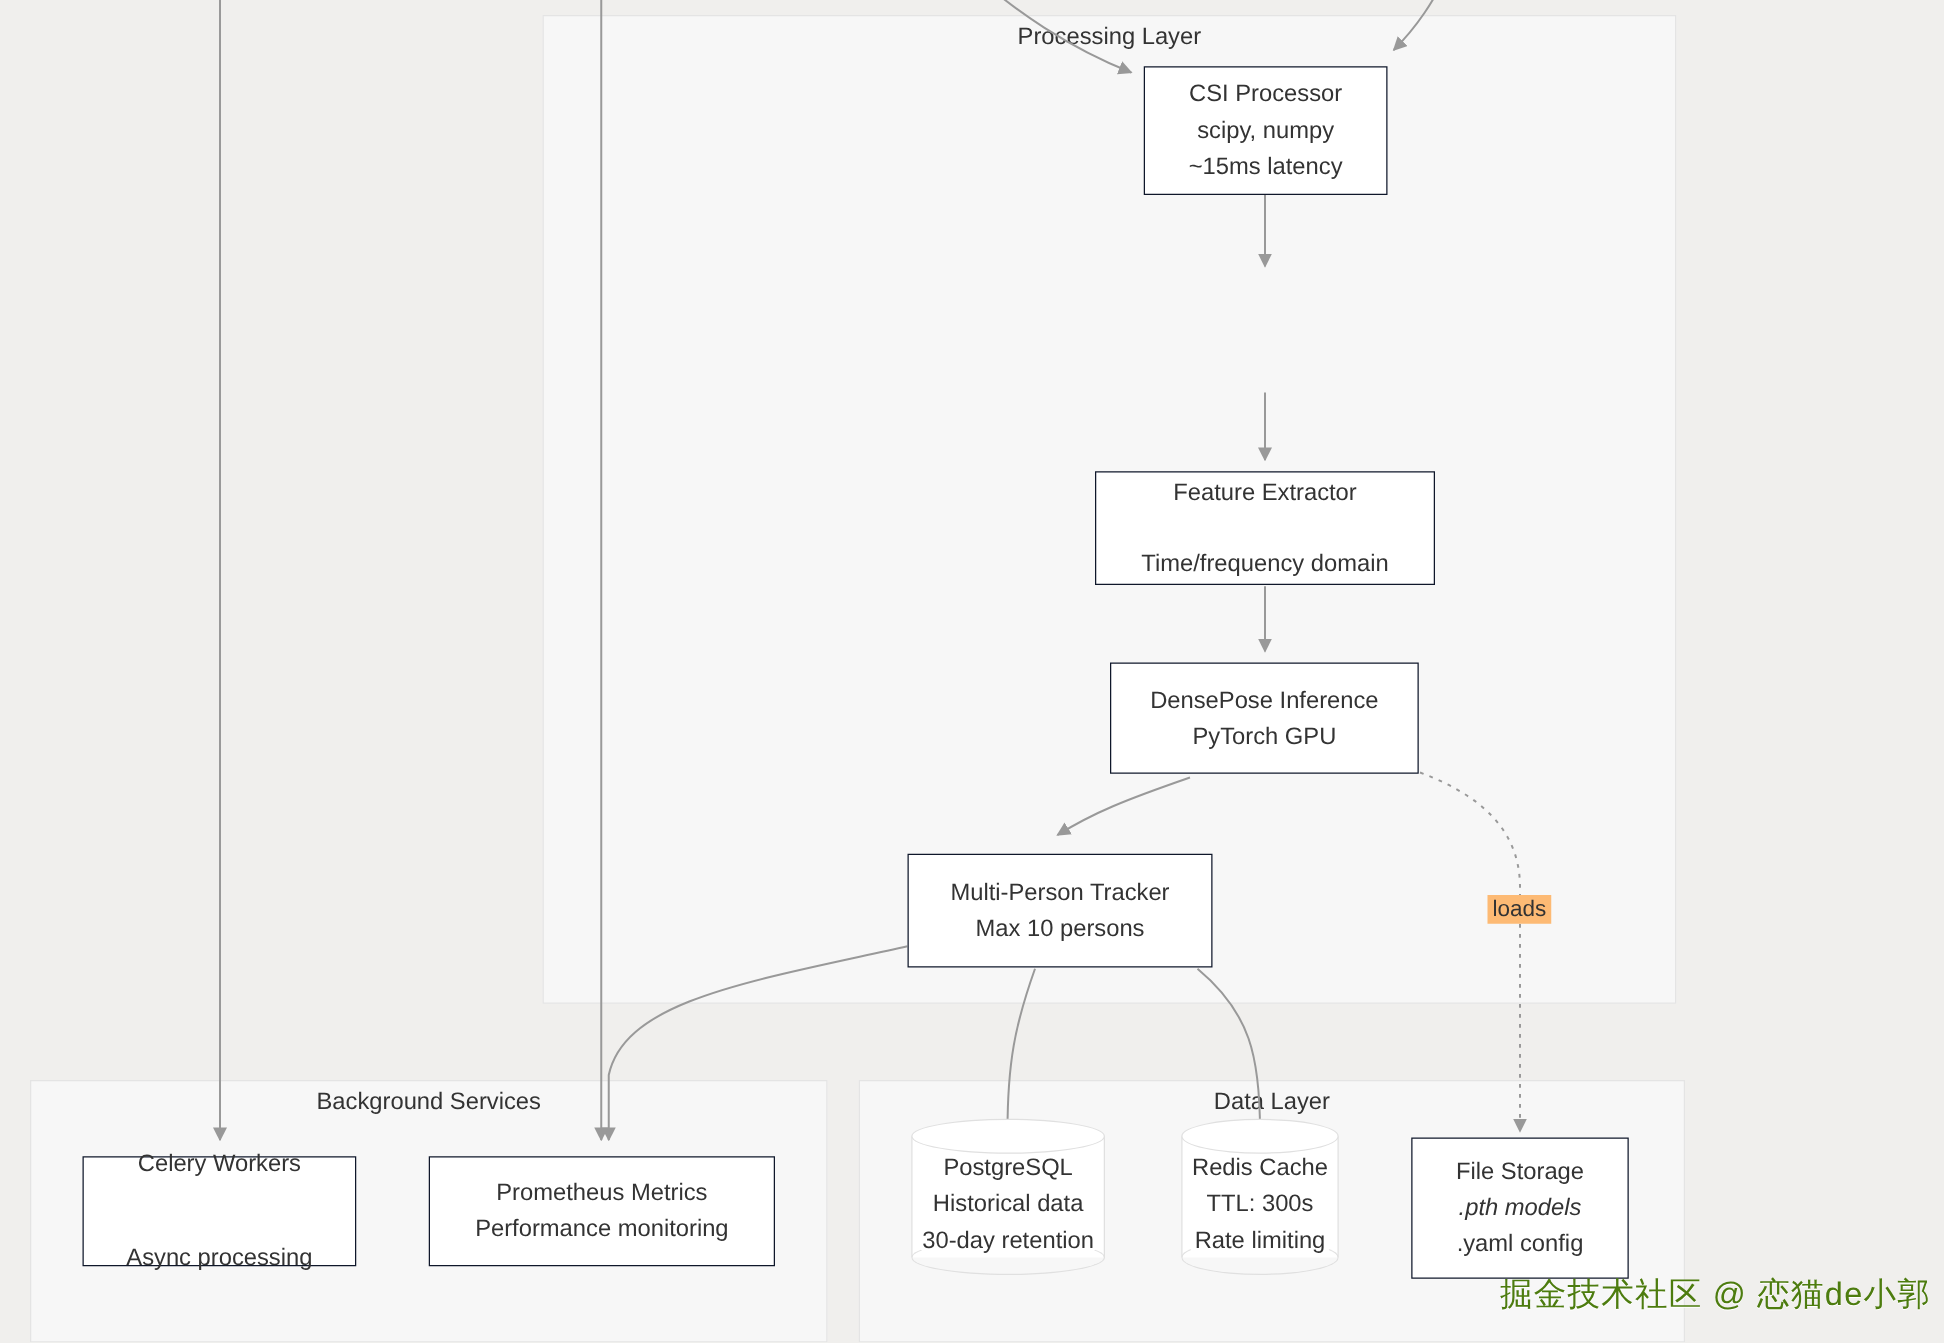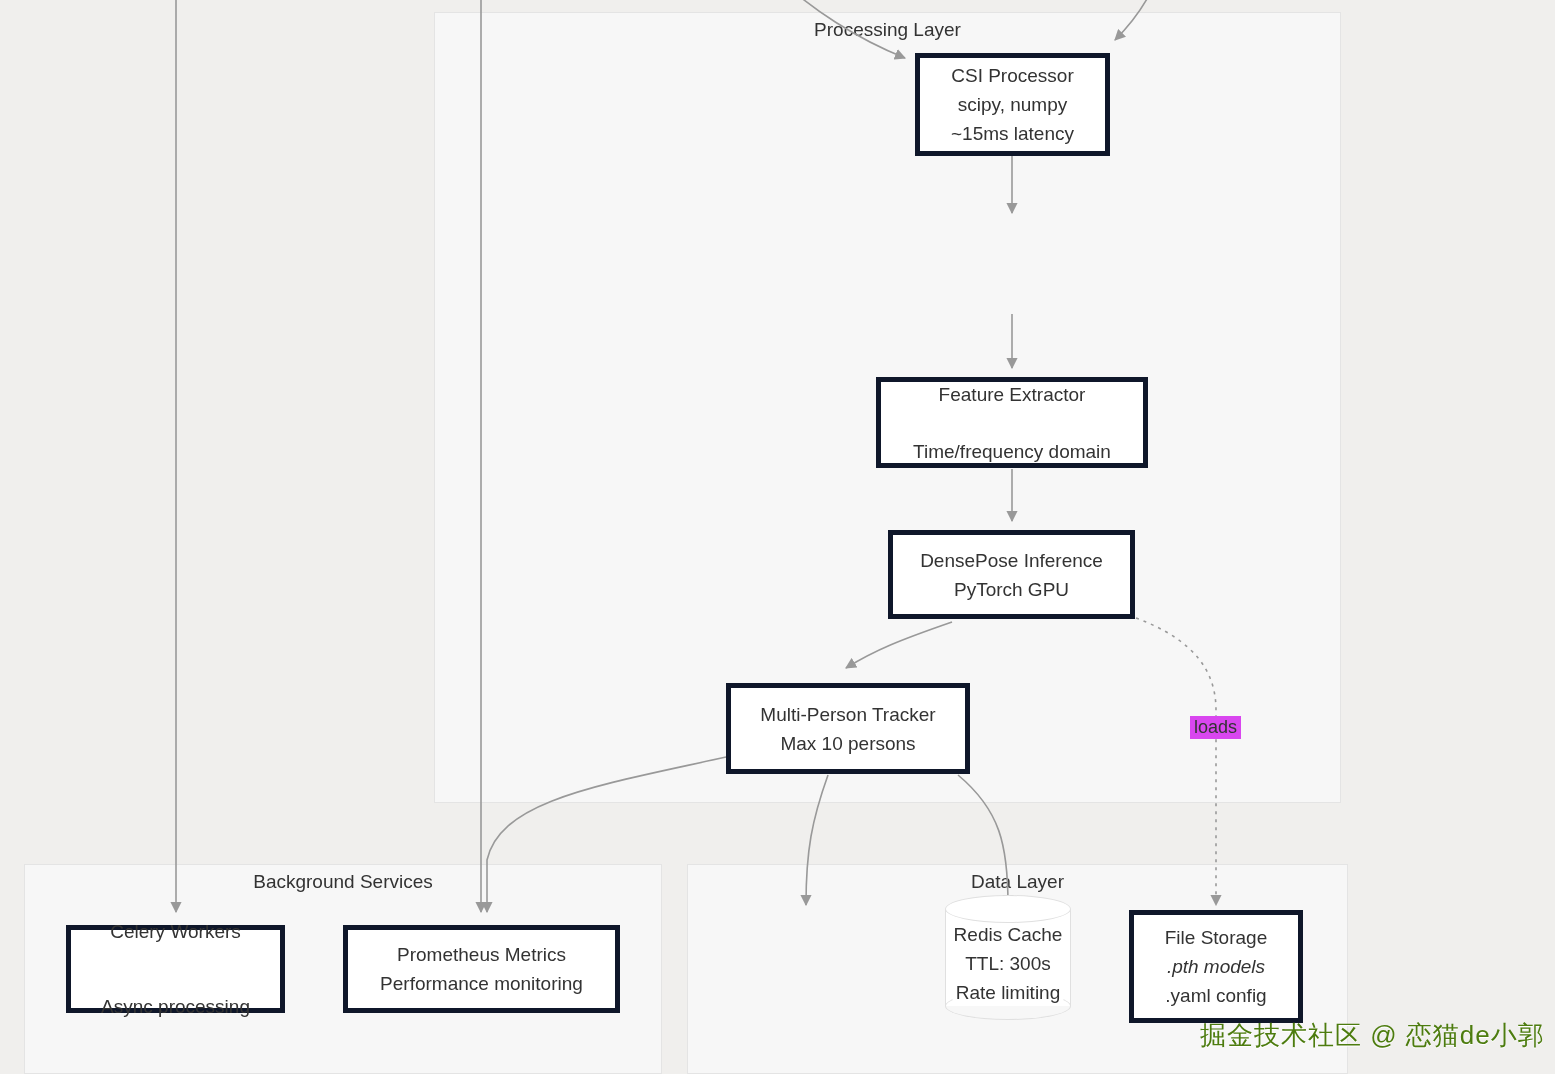--- a/index.html
+++ b/index.html
@@ -37,21 +37,21 @@
     text-align: center;
     font-size: 19px;
     color: #333333;
     background: transparent;
     white-space: nowrap;
   }
   
   .node {
     position: absolute;
     background: #ffffff;
-    border: 5px solid #0f172a;
+    border: 1px solid #0f172a;
     box-sizing: border-box;
     display: flex;
     flex-direction: column;
     align-items: center;
     justify-content: center;
     color: #333333;
     font-size: 19px;
     line-height: 29px;
     text-align: center;
   }
@@ -94,21 +94,21 @@
     line-height: 29px;
     text-align: center;
     padding-top: 12px;
     box-sizing: border-box;
   }
   .cyl .cyl-text .ln { white-space: nowrap; }
 
   
   .edge-label {
     position: absolute;
-    background: #d946ef;
+    background: #fdba74;
     color: #333333;
     font-size: 18px;
     padding: 1px 4px;
     white-space: nowrap;
   }
   
   .watermark {
     position: absolute;
     font-size: 26px;
     color: #4d7c0f;
@@ -202,20 +202,30 @@
     <span class="ln">Prometheus Metrics</span>
     <span class="ln">Performance monitoring</span>
   </div>
 
   <div class="node" style="left:1129px; top:910px; width:174px; height:113px;">
     <span class="ln">File Storage</span>
     <span class="ln italic">.pth models</span>
     <span class="ln">.yaml config</span>
   </div>
 
+  <div class="cyl" style="left:729px; top:895px; width:155px; height:125px;">
+    <div class="body"></div>
+    <div class="cap-bottom"></div>
+    <div class="cap-top"></div>
+    <div class="cyl-text">
+      <span class="ln">PostgreSQL</span>
+      <span class="ln">Historical data</span>
+      <span class="ln">30-day retention</span>
+    </div>
+  </div>
 
   <div class="cyl" style="left:945px; top:895px; width:126px; height:125px;">
     <div class="body"></div>
     <div class="cap-bottom"></div>
     <div class="cap-top"></div>
     <div class="cyl-text">
       <span class="ln">Redis Cache</span>
       <span class="ln">TTL: 300s</span>
       <span class="ln">Rate limiting</span>
     </div>

